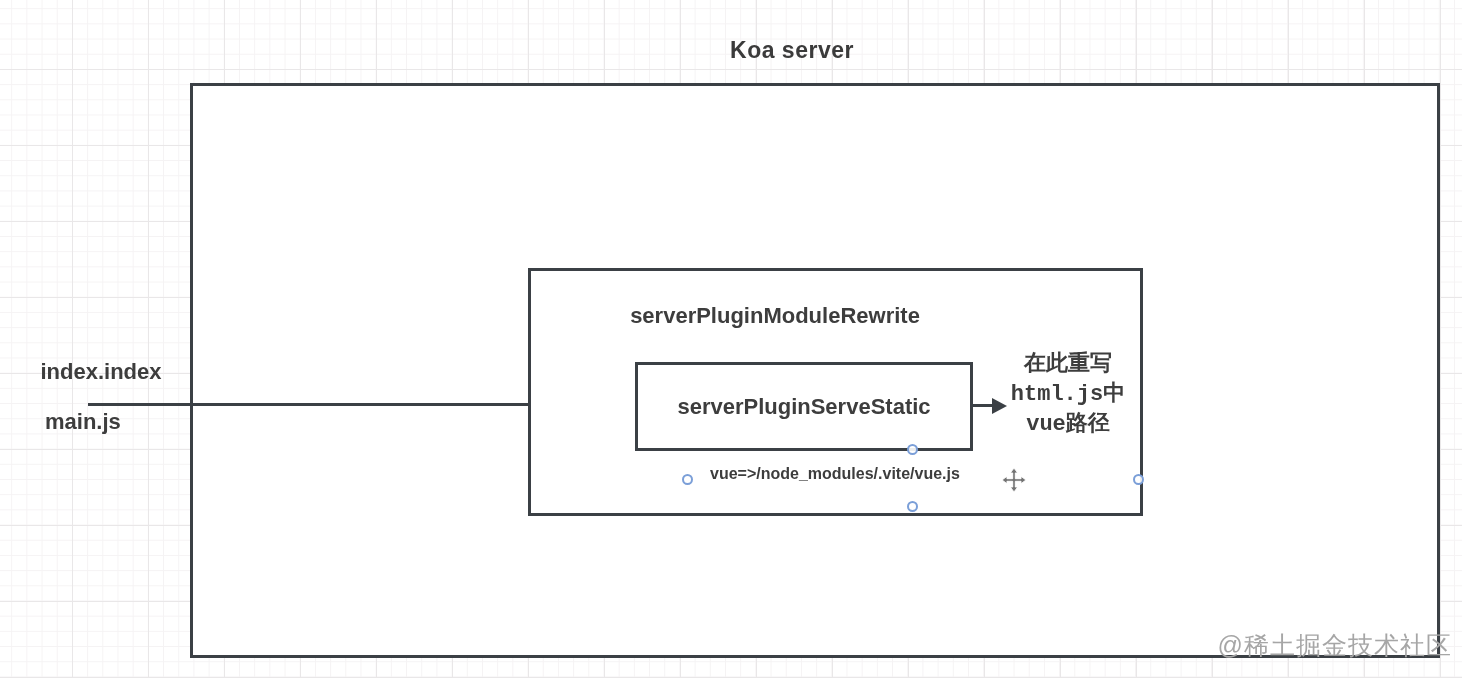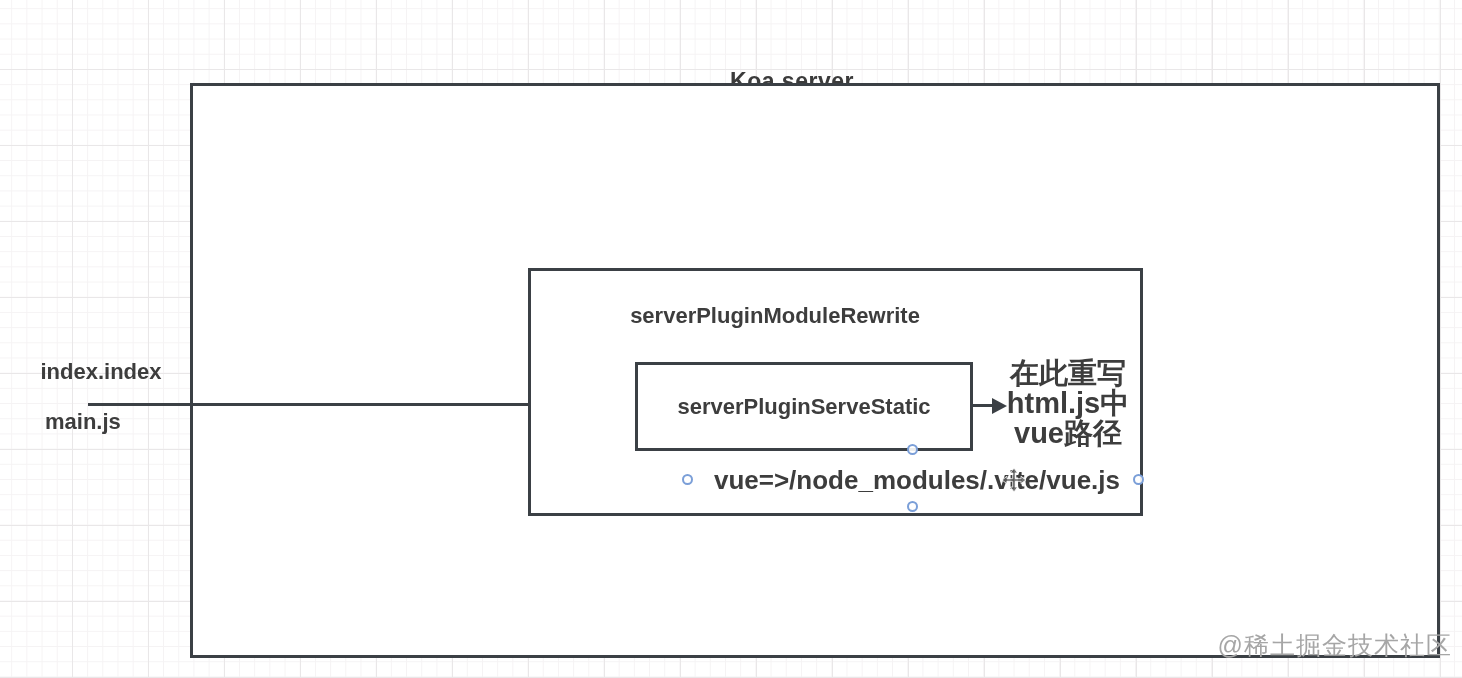--- a/index.html
+++ b/index.html
@@ -20,21 +20,20 @@
       linear-gradient(90deg, #f5f3f4 1px, transparent 1px);
     background-size: 76px 76px, 76px 76px, 15.2px 15.2px, 15.2px 15.2px;
     background-position: -4px -7px, -4px -7px, -4px -7px, -4px -7px;
   }
   .title {
     position: absolute;
     left: 660px; top: 37px; width: 264px;
     text-align: center;
     font-size: 23px; font-weight: bold; color: #3b3b3b;
     letter-spacing: 0.5px;
-    margin-top: 31px;
   }
   .box {
     position: absolute;
     background: #ffffff;
     border: 3px solid #3b4045;
     text-align: center;
   }
   .outer-box  { left: 190px; top: 83px;  width: 1250px; height: 575px; }
   .middle-box { left: 528px; top: 268px; width: 615px;  height: 248px; }
   .inner-box  {
@@ -68,30 +67,31 @@
     border-top: 8px solid transparent;
     border-bottom: 8px solid transparent;
     border-left: 15px solid #3b4045;
   }
   .line-input { left: 88px;  top: 403px; width: 536px; }
   .head-input { left: 621px; top: 397px; }
   .line-output { left: 972px; top: 404px; width: 22px; }
   .head-output { left: 992px; top: 398px; }
   .annotation {
     position: absolute;
-    left: 1002px; top: 358px; width: 132px;
+    left: 1002px; top: 350px; width: 132px;
     text-align: center;
-    font-size: 29px; font-weight: bold; color: #3d3d3d;
+    font-size: 22px; font-weight: bold; color: #3d3d3d;
     line-height: 30px;
+    font-family: Liberation Mono, monospace;
   }
   .mapping-text {
     position: absolute;
     left: 710px; top: 465px; width: 410px;
-    text-align: right;
-    font-size: 26px; font-weight: bold; color: #3d3d3d;
+    text-align: left;
+    font-size: 16px; font-weight: bold; color: #3d3d3d;
     white-space: nowrap;
   }
   .handle {
     position: absolute;
     width: 11px; height: 11px;
     border: 2px solid #7b9fd8;
     border-radius: 50%;
     background: rgba(255,255,255,0.9);
   }
   .handle-mapping-left   { left: 682px;  top: 474px; }

